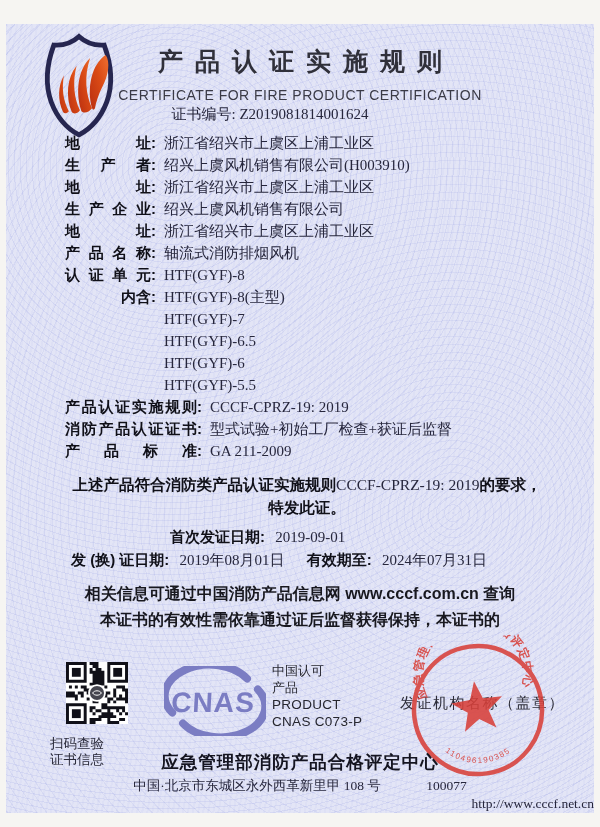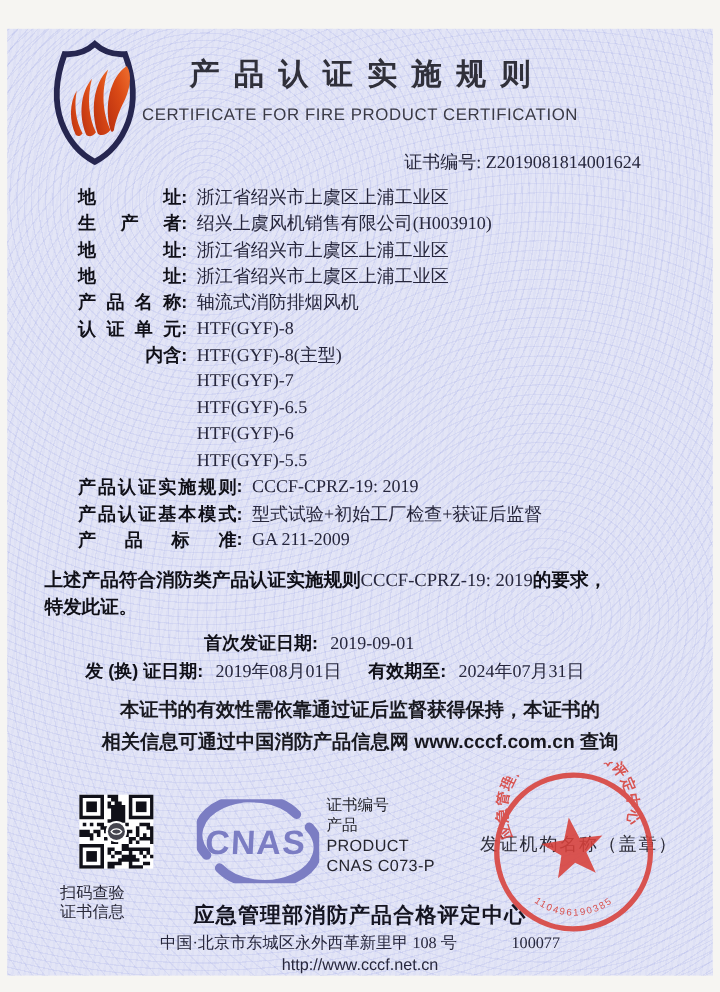--- a/index.html
+++ b/index.html
@@ -25,39 +25,39 @@
   .title{
     padding-top:21px;text-align:center;
     font-family:"Liberation Serif",serif;font-weight:bold;
     font-size:25px;letter-spacing:12px;text-indent:12px;color:#30303a;
   }
   .subtitle{
     margin-top:9px;text-align:center;
     font-size:14px;font-weight:500;letter-spacing:.5px;color:#3a3a46;
   }
   .certno{
-    margin-top:23px;text-align:right;padding-right:60px;
+    margin-top:2px;text-align:center;padding-right:60px;
     font-family:"Liberation Serif",serif;font-size:15px;color:#26263c;
   }
   
   .fields{margin-top:10px;padding-left:59px;}
   .row{height:22px;font-size:15px;white-space:nowrap;}
   .lbl{
     display:inline-block;width:86px;vertical-align:top;
     font-weight:bold;color:#101018;
     text-align:justify;text-align-last:justify;
   }
   .row.wide .lbl{width:132px;}
   .row .lbl.lbl-right{text-align-last:right;}
   .colon{display:inline-block;width:13px;font-weight:bold;color:#101018;}
   .val{font-family:"Liberation Serif",serif;color:#26263c;}
   
   .statement{
-    margin-top:9px;padding-left:31px;width:484px;
-    font-size:15.5px;line-height:23px;color:#101018;
+    margin-top:9px;padding-left:59px;width:484px;
+    font-size:15.5px;line-height:23px;color:#101018;text-align:center;
   }
   .statement .bold{font-weight:bold;}
   .statement .code{font-family:"Liberation Serif",serif;font-weight:normal;color:#26263c;}
   
   .issue1{margin-top:9px;padding-left:164px;font-size:15px;height:23px;}
   .issue2{padding-left:65px;font-size:15px;height:23px;}
   .dlbl{font-weight:bold;color:#101018;}
   .dval{font-family:"Liberation Serif",serif;color:#26263c;margin-left:6px;}
   .gap{display:inline-block;width:14px;}
   
@@ -80,22 +80,22 @@
   .org-name{
     position:absolute;left:0;right:0;top:726px;text-align:center;
     font-weight:bold;font-size:17.5px;letter-spacing:1px;color:#141420;
   }
   .org-address{
     position:absolute;left:0;right:0;top:753px;text-align:center;
     font-family:"Liberation Serif",serif;font-size:13.5px;color:#26263c;
   }
   .org-address .postcode{margin-left:42px;}
   .org-site{
-    position:absolute;left:0;right:0;top:772px;text-align:center;
-    font-family:Liberation Sans, sans-serif;font-size:13.5px;color:#26263c;
+    position:absolute;left:0;right:0;top:772px;text-align:right;
+    font-family:Liberation Serif, serif;font-size:13.5px;color:#26263c;
   }
 </style>
 </head>
 <body>
 
 <div class="cert">
 
   <svg class="logo" viewBox="0 0 95 108">
     <defs>
       <linearGradient id="flameGrad" x1="0" y1="1" x2="1" y2="0">
@@ -115,52 +115,53 @@
   <div class="subtitle">CERTIFICATE FOR FIRE PRODUCT CERTIFICATION</div>
   <div class="certno">
     <span>证书编号:</span>
     <span>Z2019081814001624</span>
   </div>
 
   <div class="fields">
     <div class="row"><span class="lbl">地址</span><span class="colon">:</span><span class="val">浙江省绍兴市上虞区上浦工业区</span></div>
     <div class="row"><span class="lbl">生产者</span><span class="colon">:</span><span class="val">绍兴上虞风机销售有限公司(H003910)</span></div>
     <div class="row"><span class="lbl">地址</span><span class="colon">:</span><span class="val">浙江省绍兴市上虞区上浦工业区</span></div>
+    <div class="row"><span class="lbl">生产企业</span><span class="colon">:</span><span class="val">绍兴上虞风机销售有限公司</span></div>
     <div class="row"><span class="lbl">地址</span><span class="colon">:</span><span class="val">浙江省绍兴市上虞区上浦工业区</span></div>
     <div class="row"><span class="lbl">产品名称</span><span class="colon">:</span><span class="val">轴流式消防排烟风机</span></div>
     <div class="row"><span class="lbl">认证单元</span><span class="colon">:</span><span class="val">HTF(GYF)-8</span></div>
     <div class="row"><span class="lbl lbl-right">内含</span><span class="colon">:</span><span class="val">HTF(GYF)-8(主型)</span></div>
     <div class="row"><span class="lbl"></span><span class="colon"></span><span class="val">HTF(GYF)-7</span></div>
     <div class="row"><span class="lbl"></span><span class="colon"></span><span class="val">HTF(GYF)-6.5</span></div>
     <div class="row"><span class="lbl"></span><span class="colon"></span><span class="val">HTF(GYF)-6</span></div>
     <div class="row"><span class="lbl"></span><span class="colon"></span><span class="val">HTF(GYF)-5.5</span></div>
     <div class="row wide"><span class="lbl">产品认证实施规则</span><span class="colon">:</span><span class="val">CCCF-CPRZ-19: 2019</span></div>
-    <div class="row wide"><span class="lbl">产品认证基本模式</span><span class="colon">:</span><span class="val">型式试验+初始工厂检查+获证后监督</span></div>
+    <div class="row wide"><span class="lbl">消防产品认证证书</span><span class="colon">:</span><span class="val">型式试验+初始工厂检查+获证后监督</span></div>
     <div class="row wide"><span class="lbl">产品标准</span><span class="colon">:</span><span class="val">GA 211-2009</span></div>
   </div>
 
   <div class="statement">
     <span class="bold">上述产品符合消防类产品认证实施规则</span><span class="code">CCCF-CPRZ-19: 2019</span><span class="bold">的要求，特发此证。</span>
   </div>
 
   <div class="issue1">
     <span class="dlbl">首次发证日期:</span>
     <span class="dval">2019-09-01</span>
   </div>
   <div class="issue2">
     <span class="dlbl">发 (换) 证日期:</span>
     <span class="dval">2019年08月01日</span>
     <span class="gap"></span>
     <span class="dlbl">有效期至:</span>
     <span class="dval">2024年07月31日</span>
   </div>
 
   <div class="note">
+    <div>相关信息可通过中国消防产品信息网 www.cccf.com.cn 查询</div>
     <div>本证书的有效性需依靠通过证后监督获得保持，本证书的</div>
-    <div>相关信息可通过中国消防产品信息网 www.cccf.com.cn 查询</div>
   </div>
 
   <svg id="qr-svg" class="qr" viewBox="0 0 63 63">
     <rect x="0" y="0" width="63" height="63" fill="#ffffff"></rect>
     <g id="qr-modules">
         <path d="M24,0h3v3h-3zM27,0h3v3h-3zM30,0h3v3h-3zM27,3h3v3h-3zM30,3h3v3h-3zM24,6h3v3h-3zM30,6h3v3h-3zM33,6h3v3h-3zM24,9h3v3h-3zM27,9h3v3h-3zM30,9h3v3h-3zM33,9h3v3h-3zM36,9h3v3h-3zM27,12h3v3h-3zM30,12h3v3h-3zM33,12h3v3h-3zM36,12h3v3h-3zM27,15h3v3h-3zM30,15h3v3h-3zM33,15h3v3h-3zM36,15h3v3h-3zM27,18h3v3h-3zM30,18h3v3h-3zM33,18h3v3h-3zM36,18h3v3h-3zM24,21h3v3h-3zM27,21h3v3h-3zM30,21h3v3h-3zM33,21h3v3h-3zM36,21h3v3h-3zM3,24h3v3h-3zM9,24h3v3h-3zM15,24h3v3h-3zM18,24h3v3h-3zM39,24h3v3h-3zM51,24h3v3h-3zM54,24h3v3h-3zM57,24h3v3h-3zM18,27h3v3h-3zM21,27h3v3h-3zM48,27h3v3h-3zM57,27h3v3h-3zM60,27h3v3h-3zM0,30h3v3h-3zM3,30h3v3h-3zM6,30h3v3h-3zM12,30h3v3h-3zM15,30h3v3h-3zM21,30h3v3h-3zM39,30h3v3h-3zM42,30h3v3h-3zM48,30h3v3h-3zM60,30h3v3h-3zM0,33h3v3h-3zM3,33h3v3h-3zM6,33h3v3h-3zM9,33h3v3h-3zM15,33h3v3h-3zM39,33h3v3h-3zM48,33h3v3h-3zM54,33h3v3h-3zM60,33h3v3h-3zM9,36h3v3h-3zM21,36h3v3h-3zM42,36h3v3h-3zM45,36h3v3h-3zM51,36h3v3h-3zM54,36h3v3h-3zM57,36h3v3h-3zM60,36h3v3h-3zM27,39h3v3h-3zM30,39h3v3h-3zM42,39h3v3h-3zM48,39h3v3h-3zM60,39h3v3h-3zM36,42h3v3h-3zM39,42h3v3h-3zM24,45h3v3h-3zM27,45h3v3h-3zM36,45h3v3h-3zM39,45h3v3h-3zM42,45h3v3h-3zM45,45h3v3h-3zM48,45h3v3h-3zM51,45h3v3h-3zM54,45h3v3h-3zM57,45h3v3h-3zM24,48h3v3h-3zM30,48h3v3h-3zM33,48h3v3h-3zM42,48h3v3h-3zM51,48h3v3h-3zM57,48h3v3h-3zM27,51h3v3h-3zM36,51h3v3h-3zM39,51h3v3h-3zM42,51h3v3h-3zM45,51h3v3h-3zM54,51h3v3h-3zM60,51h3v3h-3zM33,54h3v3h-3zM36,54h3v3h-3zM39,54h3v3h-3zM42,54h3v3h-3zM45,54h3v3h-3zM48,54h3v3h-3zM24,57h3v3h-3zM27,57h3v3h-3zM30,57h3v3h-3zM33,57h3v3h-3zM42,57h3v3h-3zM54,57h3v3h-3zM57,57h3v3h-3zM24,60h3v3h-3zM27,60h3v3h-3zM42,60h3v3h-3zM45,60h3v3h-3zM48,60h3v3h-3zM51,60h3v3h-3z" fill="#101018"></path>
       </g>
     <g fill="#101018">
       <path d="M0,0h21v21h-21z M3,3v15h15v-15z" fill-rule="evenodd"></path>
       <rect x="6" y="6" width="9" height="9"></rect>
@@ -178,21 +179,21 @@
     <div>证书信息</div>
   </div>
 
   <svg class="cnas-logo" viewBox="0 0 102 72">
     <path d="M7,48 A45,31 0 0 1 84,13" fill="none" stroke="#7b7dc3" stroke-width="8" stroke-linecap="round"></path>
     <path d="M95,24 A45,31 0 0 1 18,59" fill="none" stroke="#7b7dc3" stroke-width="8" stroke-linecap="round"></path>
     <text x="51" y="47" text-anchor="middle" font-family="Liberation Sans, sans-serif" font-size="29" font-weight="bold" letter-spacing="1" fill="#7b7dc3" transform="skewX(-3)">CNAS</text>
   </svg>
 
   <div class="acc-text">
-    <div>证书编号</div>
+    <div>中国认可</div>
     <div>产品</div>
     <div class="en">PRODUCT</div>
     <div class="en">CNAS C073-P</div>
   </div>
 
   <div class="seal-overlay">发证机构名称（盖章）</div>
 
   <svg class="stamp" viewBox="0 0 140 140">
     <defs>
       <path id="arcTop" d="M22.1,52.6 A51,51 0 1 1 117.9,52.6" fill="none"></path>

